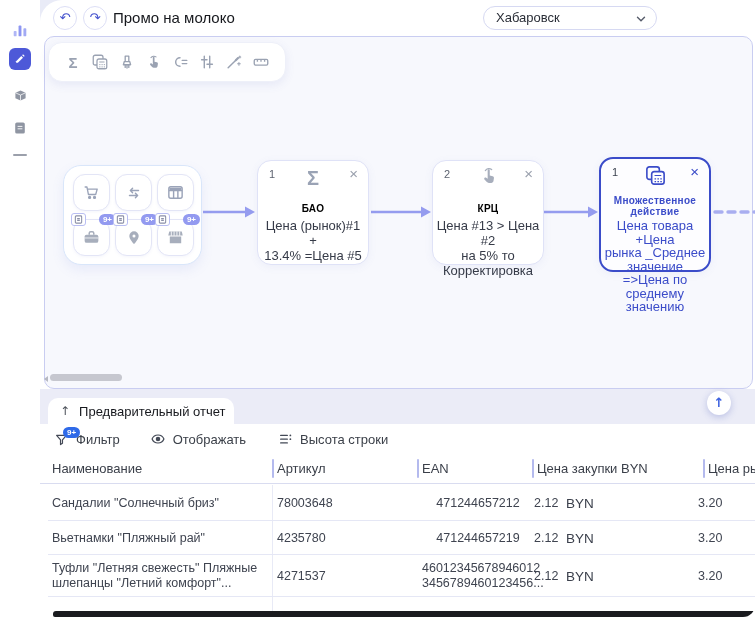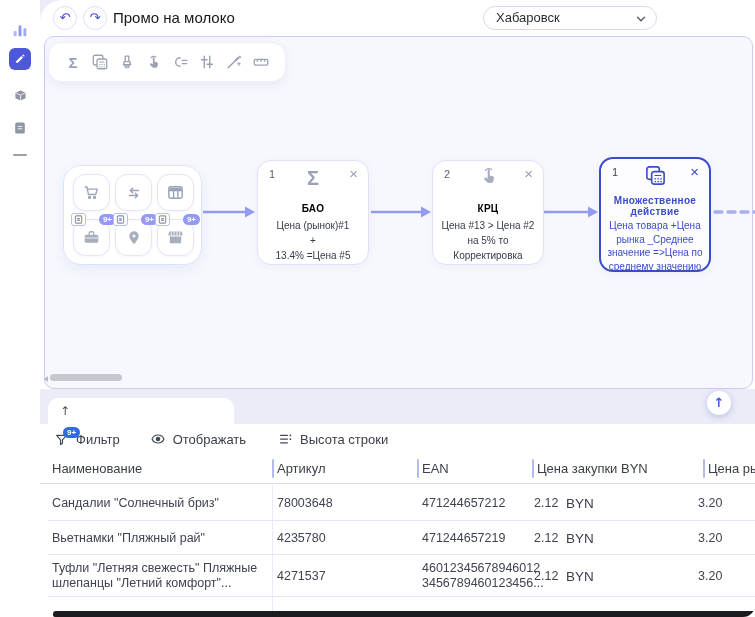--- a/index.html
+++ b/index.html
@@ -38,21 +38,21 @@
   
   .node{position:absolute;background:#fff;border:1px solid #dfe2f7;border-radius:14px;box-shadow:0 2px 8px rgba(100,110,200,.07);z-index:4;cursor:pointer;}
   .node.selected{border:2px solid #3b4cc9;background:#fdfdff;}
   .n-idx{position:absolute;left:11px;top:7px;font-size:11px;color:#5d6370;}
   .n-close{position:absolute;right:10px;top:4px;font-size:15px;color:#9aa0ad;cursor:pointer;}
   .node.selected .n-close{color:#3b4cc9;}
   .n-icon{position:absolute;left:0;right:0;top:6px;text-align:center;font-size:20px;font-weight:700;color:#9aa3b5;}
   .n-icon-svg{position:absolute;left:0;right:0;top:5px;display:flex;justify-content:center;}
   .n-title{position:absolute;left:4px;right:4px;top:42px;text-align:center;font-size:10px;font-weight:700;color:#82889
 6;letter-spacing:.3px;}
-  .n-body{position:absolute;left:3px;right:3px;top:57px;text-align:center;font-size:10px;line-height:15px;color:#363b48;}
+  .n-body{position:absolute;left:3px;right:3px;top:57px;text-align:center;font-size:13px;line-height:15px;color:#363b48;}
   .node.selected .n-title{top:36px;color:#3b4cc9;line-height:11px;}
   .node.selected .n-body{top:60px;color:#3b4cc9;font-weight:500;line-height:13.5px;}
   .pre{white-space:pre-line;}
 
   .hthumb{position:absolute;left:50px;top:374px;width:72px;height:7px;background:#c6c7cf;border-radius:4px;z-index:4;cursor:pointer;}
   .harrow{position:absolute;left:44px;top:376px;width:0;height:0;border-top:3px solid transparent;border-bottom:3px solid transparent;border-right:4px solid #b6b8c2;z-index:4;}
 
   
   .panel-strip{position:absolute;left:40px;top:389px;width:715px;height:35px;background:#ebecf7;z-index:2;}
   .panel-body{position:absolute;left:40px;top:424px;width:715px;height:193px;background:#fff;z-index:2;}
@@ -67,21 +67,21 @@
 
   .thead{position:absolute;left:40px;top:454px;width:715px;height:30px;background:#fff;border-bottom:1px solid #d9dcf0;z-index:3;}
   .th{position:absolute;top:7px;font-size:13px;color:#3a3f49;white-space:nowrap;}
   .tick{position:absolute;top:5px;width:2px;height:19px;background:#b4baee;border-radius:1px;}
   .tbody{position:absolute;left:40px;top:485px;width:715px;height:127px;z-index:3;overflow:hidden;}
   .vline{position:absolute;left:232px;top:0;width:1px;height:127px;background:#e8eaf6;}
   .trow{position:absolute;left:8px;width:707px;border-bottom:1px solid #e5e7f5;cursor:pointer;}
   .td{position:absolute;font-size:12.5px;color:#3f4450;line-height:15px;}
   .td-name{left:4px;top:50%;transform:translateY(-50%);width:212px;}
   .td-sku{left:229px;top:50%;transform:translateY(-50%);}
-  .td-ean{left:374px;top:50%;transform:translateY(-50%);width:112px;}
+  .td-ean{left:374px;top:50%;transform:translateY(-50%);width:112px;text-align:center;}
   .td-price{left:486px;top:50%;transform:translateY(-50%);}
   .td-cur{left:518px;top:50%;transform:translateY(-50%);font-size:13.5px;color:#3b404c;}
   .td-market{left:650px;top:50%;transform:translateY(-50%);}
 
   .bottom-bar{position:absolute;left:53px;top:611px;width:702px;height:6px;background:#1a1b1f;border-radius:3px 0 0 2px;z-index:8;}
 </style>
 </head>
 <body>
 
 <div class="app">
@@ -273,20 +273,21 @@
   </div>
 
   <div class="harrow"></div>
   <div class="hthumb"></div>
 
   <div class="panel-strip"></div>
   <div class="panel-body"></div>
 
   <div class="tab">
     <span class="tab-arrow uf">↑</span>
+    <span class="tab-label">Предварительный отчет</span>
   </div>
   <div class="up-btn uf"><span>↑</span></div>
 
   <div class="ptoolbar">
     <div class="pt-btn" style="margin-left:14px">
       <svg width="15" height="15" viewBox="0 0 20 20" fill="none" stroke="#434956" stroke-width="1.6" stroke-linejoin="round">
           <path d="M3.5 4.5h13l-5.2 6v4.6l-2.6 1.7v-6.3z"></path>
         </svg>
       <span class="pt-badge">9+</span>
       <span>Фильтр</span>

